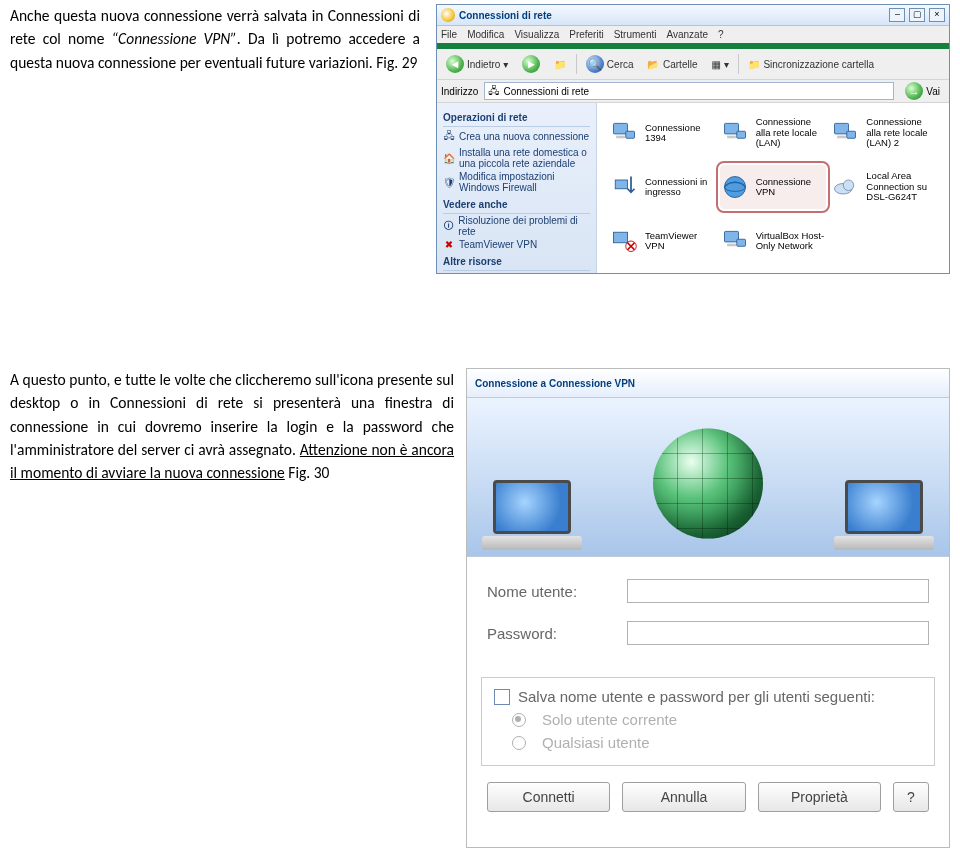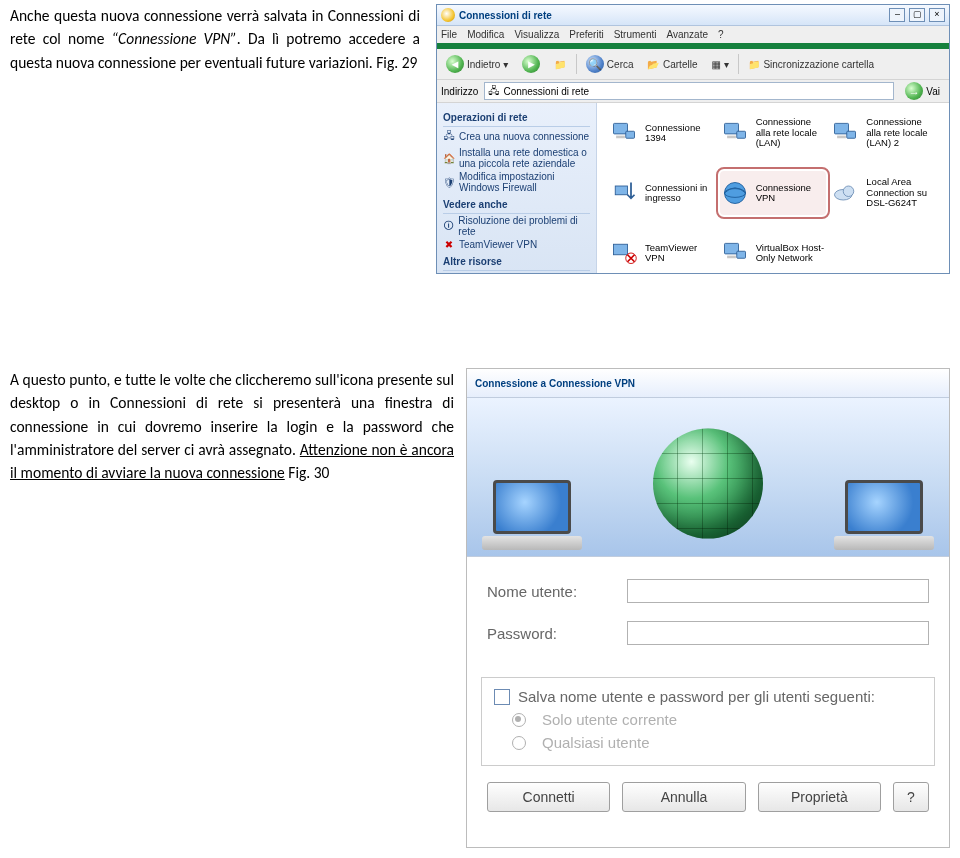--- a/index.html
+++ b/index.html
@@ -86,21 +86,21 @@
     width:160px; background:linear-gradient(#e9f0fb,#d8e4f4);
     padding:4px 6px; box-sizing:border-box; overflow:hidden;
     border-right:1px solid #c6d4e8;
   }
   .side-sec-h{font-weight:bold;color:#1b3f73;padding:3px 0;border-bottom:1px solid #b9cde7;margin-top:2px;}
   .side-item{display:flex;align-items:center;gap:4px;color:#1b3f73;padding:1px 0;}
   .side-glyph{font-size:10px;width:12px;text-align:center;}
   .s1-main{
     flex:1; background:#fff; padding:8px 12px; box-sizing:border-box;
     display:grid; grid-template-columns: repeat(3, 1fr); grid-auto-rows:44px;
-    gap:16px 4px; align-content:start;
+    gap:10px 4px; align-content:start;
   }
   .conn{
     display:flex; align-items:center; gap:6px;
   }
   .conn-icon{
     width:30px;height:30px;flex:0 0 30px;border-radius:4px;
     display:flex;align-items:center;justify-content:center;
   }
   .conn-icon svg{width:28px;height:28px;}
   .conn-label{font-size:9.5px;color:#000;line-height:1.1;}

